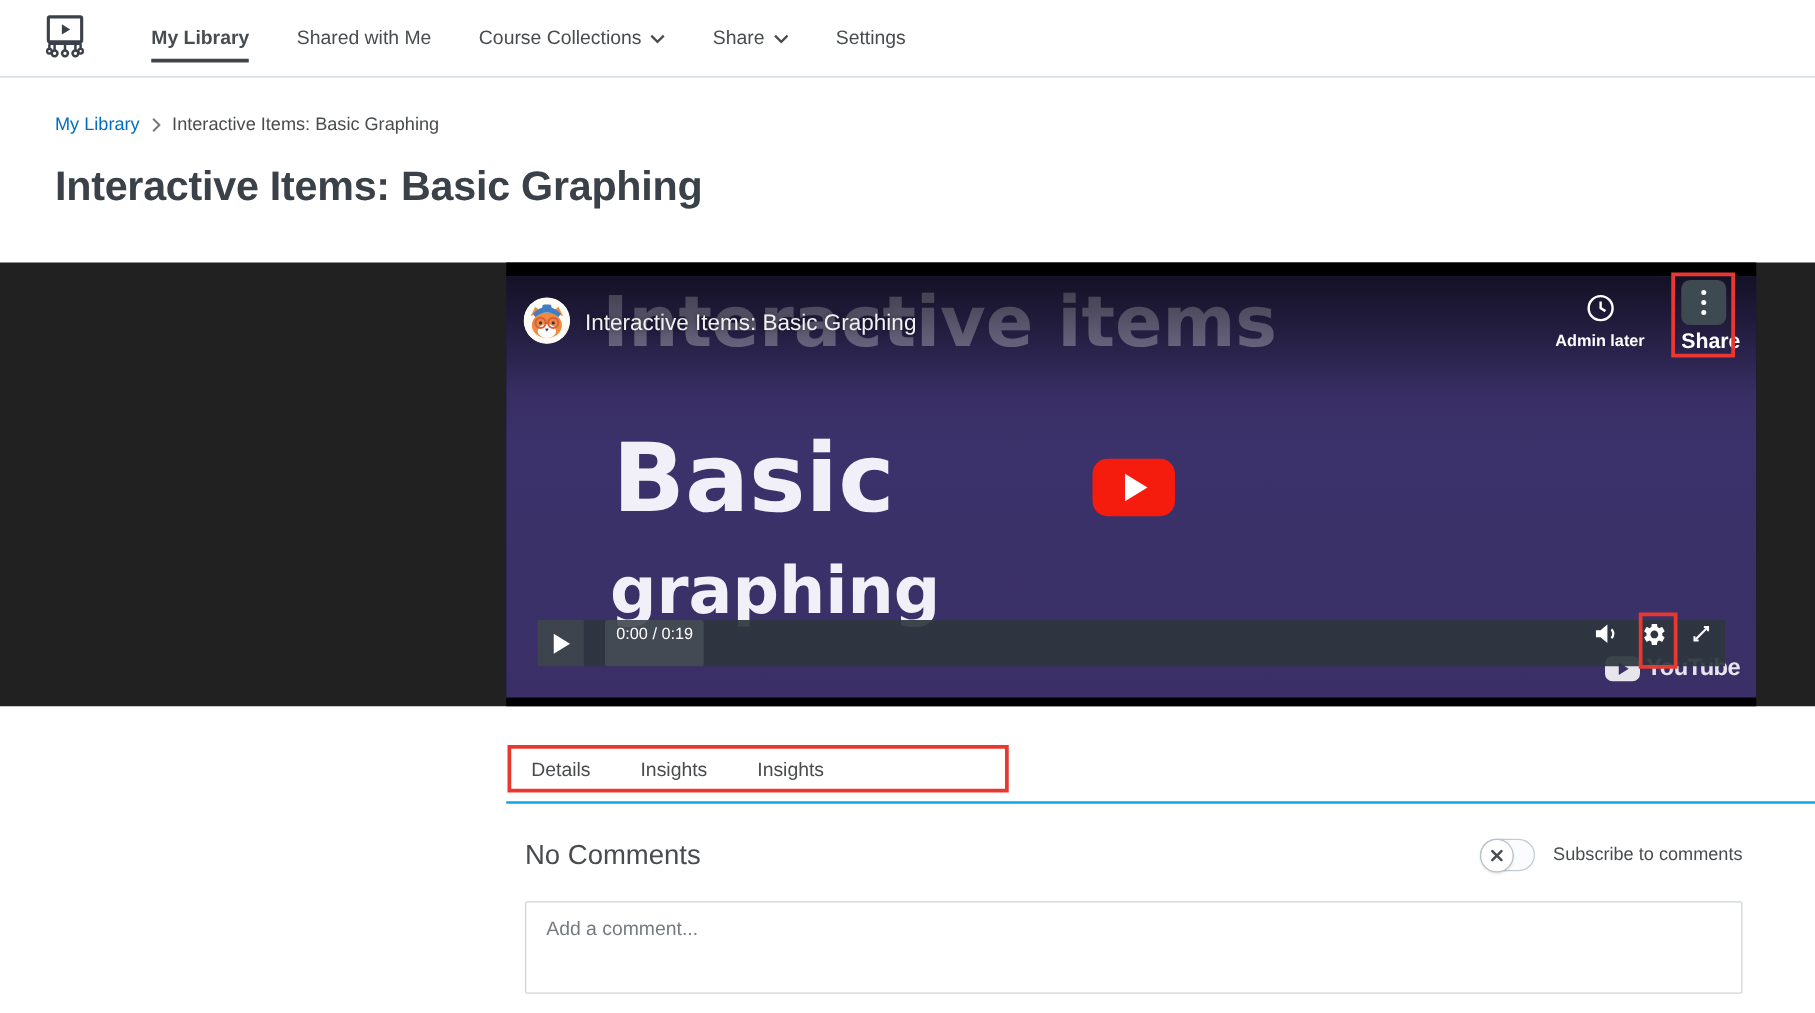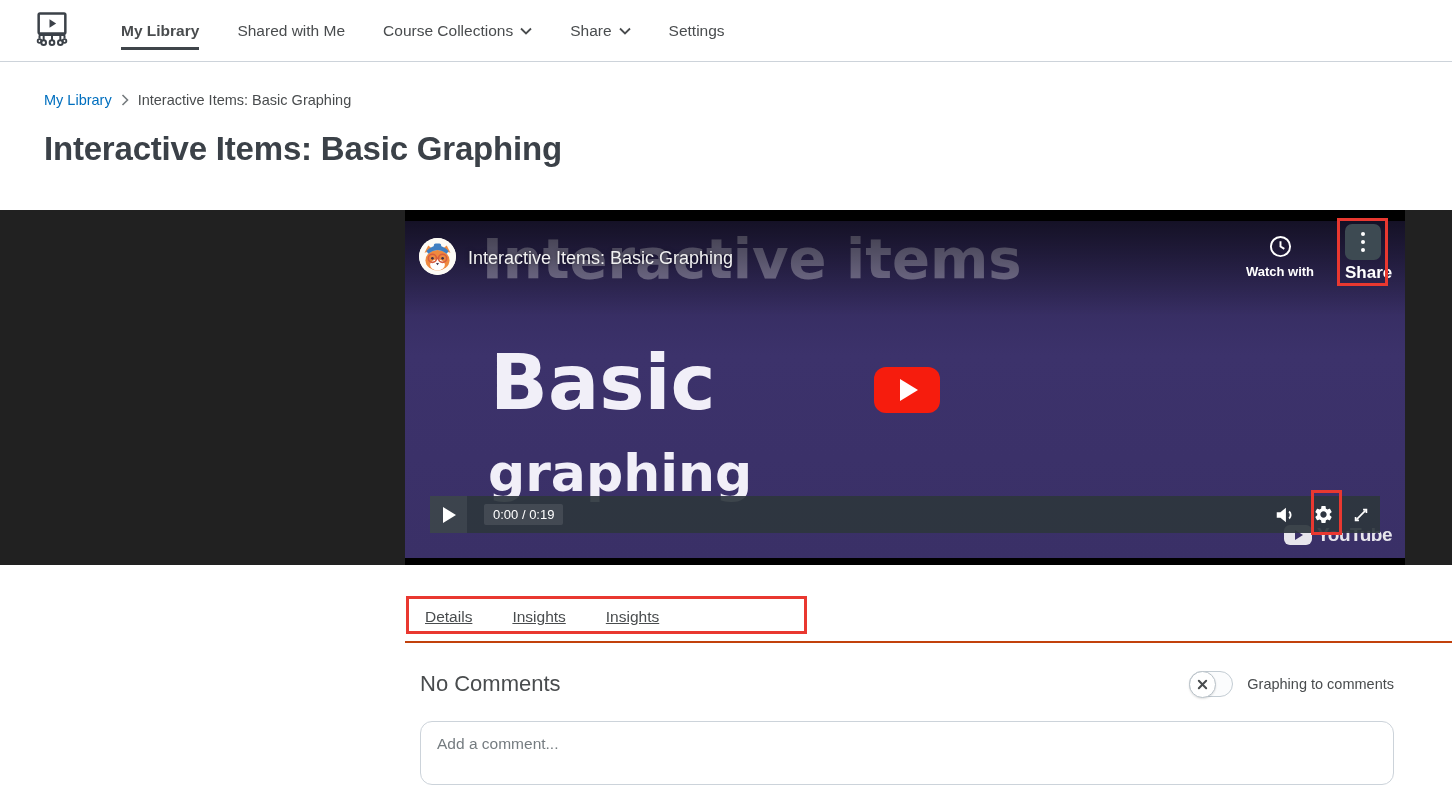--- a/index.html
+++ b/index.html
@@ -62,57 +62,57 @@
 
   .yt-watermark { position:absolute; right:13px; bottom:12px; display:flex; align-items:center;
     gap:5px; z-index:1; cursor:pointer; opacity:.88; }
   .wm-badge { width:28px; height:20px; background:#fff; border-radius:6px; display:flex;
     align-items:center; justify-content:center; }
   .wm-badge .tri { width:0; height:0; border-left:8px solid #3a3067;
     border-top:5px solid transparent; border-bottom:5px solid transparent; margin-left:2px; }
   .wm-text { color:#fff; font-size:19px; font-weight:700; letter-spacing:-0.5px; }
 
   .controlbar { position:absolute; left:25px; right:25px; bottom:25px; height:37px;
-    background:rgba(46,54,61,0.92); display:flex; align-items:center; z-index:2; }
+    background:rgba(46,54,61,0.92); display:flex; z-index:2; }
   .cb-play { width:37px; height:37px; background:rgba(255,255,255,0.07); display:flex;
     align-items:center; justify-content:center; cursor:pointer; }
   .cb-play .tri { width:0; height:0; border-left:13px solid #fff;
     border-top:8px solid transparent; border-bottom:8px solid transparent; margin-left:2px; }
   .cb-time { margin-left:17px; background:rgba(255,255,255,0.10); border-radius:2px;
     padding:3px 9px; font-size:13px; color:#fff; }
   .cb-spacer { flex:1; }
   .cb-icon { width:22px; height:22px; margin-right:16px; color:#fff; display:flex;
     align-items:center; justify-content:center; cursor:pointer; }
   .cb-icon:last-child { margin-right:8px; }
 
   .ann { position:absolute; border:3px solid #e93830; z-index:5; pointer-events:none; }
   .ann-share { left:932px; top:8px; width:51px; height:68px; }
   .ann-gear  { left:906px; top:280px; width:31px; height:45px; }
 
   
-  .tabs-wrap { position:relative; margin:30px 0 0 405px; border-bottom:2px solid #c2410c;text-decoration:underline; }
+  .tabs-wrap { position:relative; margin:30px 0 0 405px; border-bottom:2px solid #0ea5e9; }
   .tabs { display:flex; }
   .tab { position:relative; padding:13px 20px 15px; font-size:15.5px; cursor:pointer; }
   .tab.active::after { content:""; position:absolute; left:0; right:0; bottom:-2px;
     height:4px; background:#295a8c; }
   .ann-tabs { left:1px; top:1px; width:401px; height:38px; }
 
   
   .comments { margin:28px 58px 0 420px; }
   .comments-head { display:flex; align-items:center; justify-content:space-between; }
   .no-comments { font-size:22px; font-weight:400; color:#494c4e; }
   .subscribe { display:flex; align-items:center; gap:14px; }
   .switch { position:relative; width:44px; height:26px; border:1px solid #c3ccd3;
     border-radius:14px; background:#fbfcfd; cursor:pointer; }
   .knob { position:absolute; left:-1px; top:-1px; width:27px; height:27px; border-radius:50%;
     background:#fff; border:1px solid #b9c2c9; box-shadow:0 1px 2px rgba(0,0,0,.12);
     display:flex; align-items:center; justify-content:center; color:#494c4e; }
   .subscribe-lbl { font-size:14.5px; }
-  .comment-input { margin-top:24px; width:100%; height:64px; border:1px solid #ccd3da;
-    border-radius:12px; padding:13px 16px; font-size:15.5px; resize:none;
+  .comment-input { margin-top:24px; width:100%; height:74px; border:1px solid #ccd3da;
+    border-radius:2px; padding:13px 16px; font-size:15.5px; resize:none;
     font-family:"Liberation Sans","DejaVu Sans",sans-serif; color:#494c4e; outline:none; }
   .comment-input::placeholder { color:#757c80; }
 </style>
 </head>
 <body>
 
 <header class="topnav">
   <div class="logo">
     <svg width="40" height="44" viewBox="0 0 48 52" fill="none" stroke="#3b4148" stroke-width="3">
       <rect x="8" y="5" width="32" height="24" rx="1.5"></rect>
@@ -195,21 +195,21 @@
           <path d="M19 27l1 1.4 1-1.4" fill="none" stroke="#3b3148" stroke-width="1.2"></path>
         </svg>
       </div>
       <a class="yt-title">Interactive Items: Basic Graphing</a>
 
       <div class="watch-later">
         <svg class="ic" width="23" height="23" viewBox="0 0 24 24">
           <circle cx="12" cy="12" r="10" fill="none" stroke="#fff" stroke-width="2"></circle>
           <path d="M12 6.5V12l4 2.5" fill="none" stroke="#fff" stroke-width="2"></path>
         </svg>
-        <span class="wl-lbl">Watch with</span>
+        <span class="wl-lbl">Admin later</span>
       </div>
 
       <div class="share-btn">
         <span class="share-square">
           <span class="dot"></span>
             <span class="dot"></span>
             <span class="dot"></span>
         </span>
         <span class="share-lbl">Share</span>
       </div>
@@ -269,17 +269,17 @@
   <div class="comments-head">
     <h2 class="no-comments">No Comments</h2>
     <div class="subscribe">
       <div class="switch">
         <span class="knob">
           <svg width="11" height="11" viewBox="0 0 12 12">
             <path d="M2 2l8 8M10 2l-8 8" stroke="#494c4e" stroke-width="2.2" stroke-linecap="round"></path>
           </svg>
         </span>
       </div>
-      <span class="subscribe-lbl">Graphing to comments</span>
+      <span class="subscribe-lbl">Subscribe to comments</span>
     </div>
   </div>
   <textarea class="comment-input" placeholder="Add a comment..." style=""></textarea>
 </section>
 
 </body></html>

